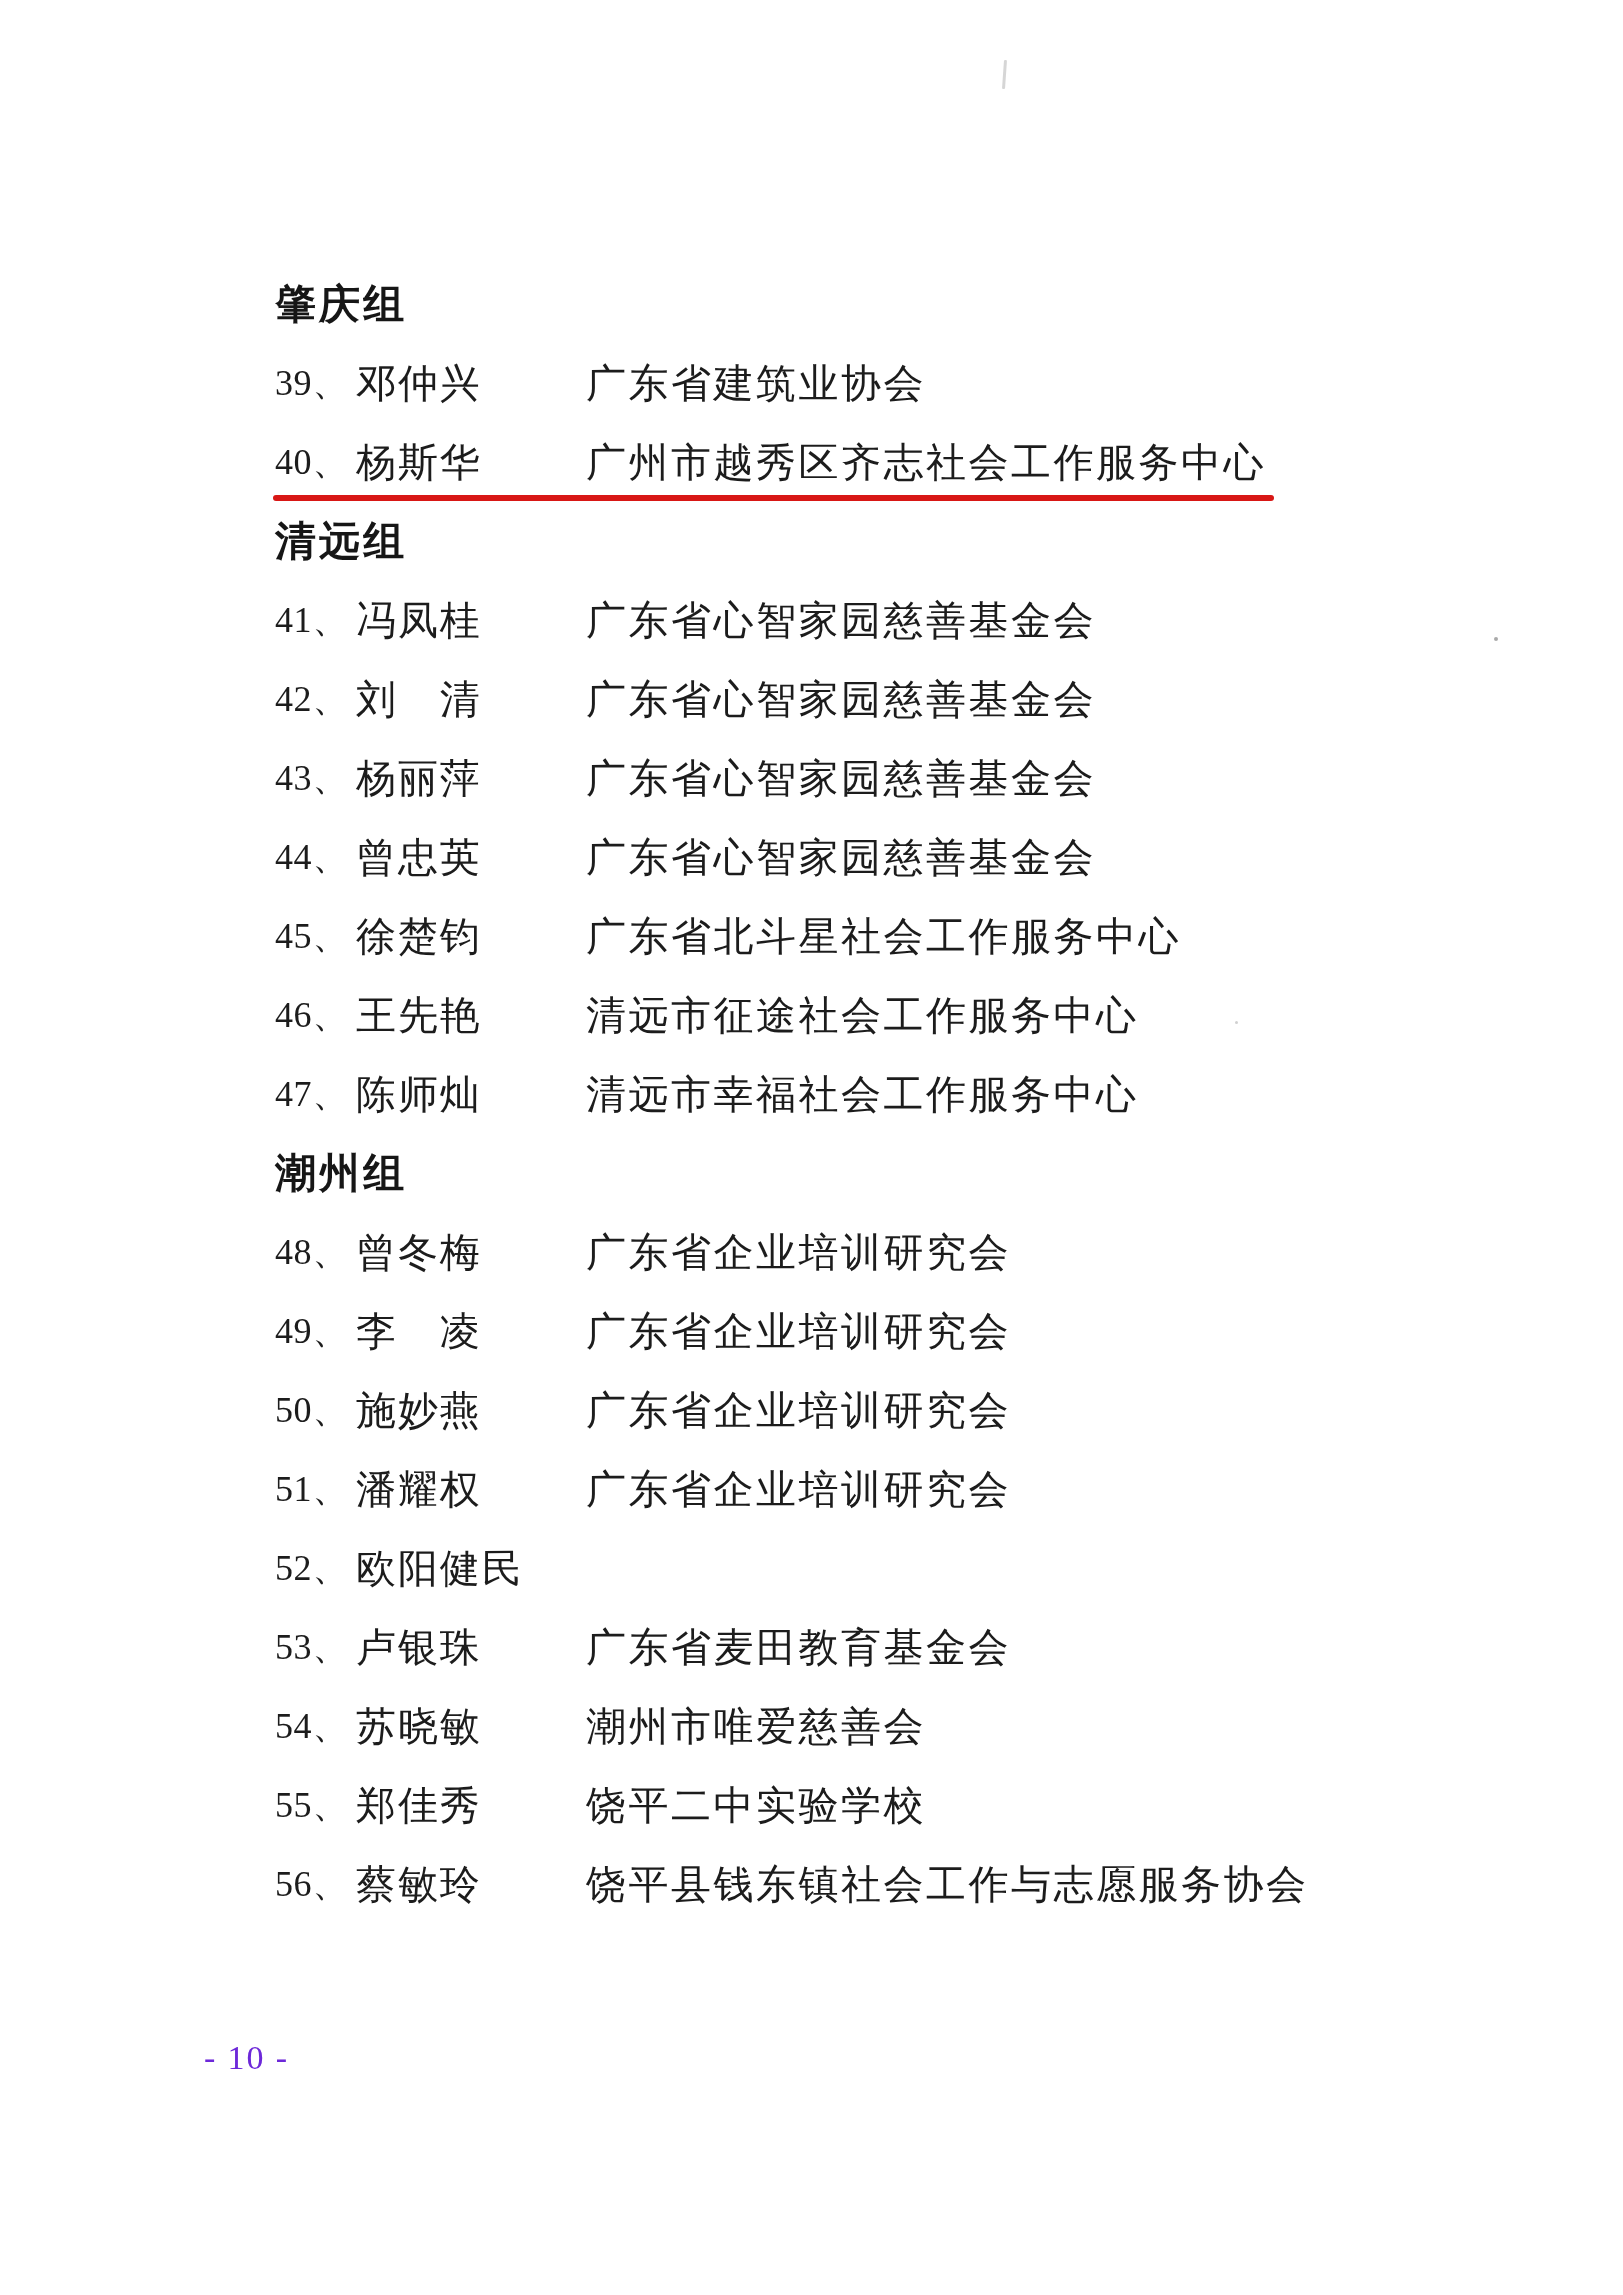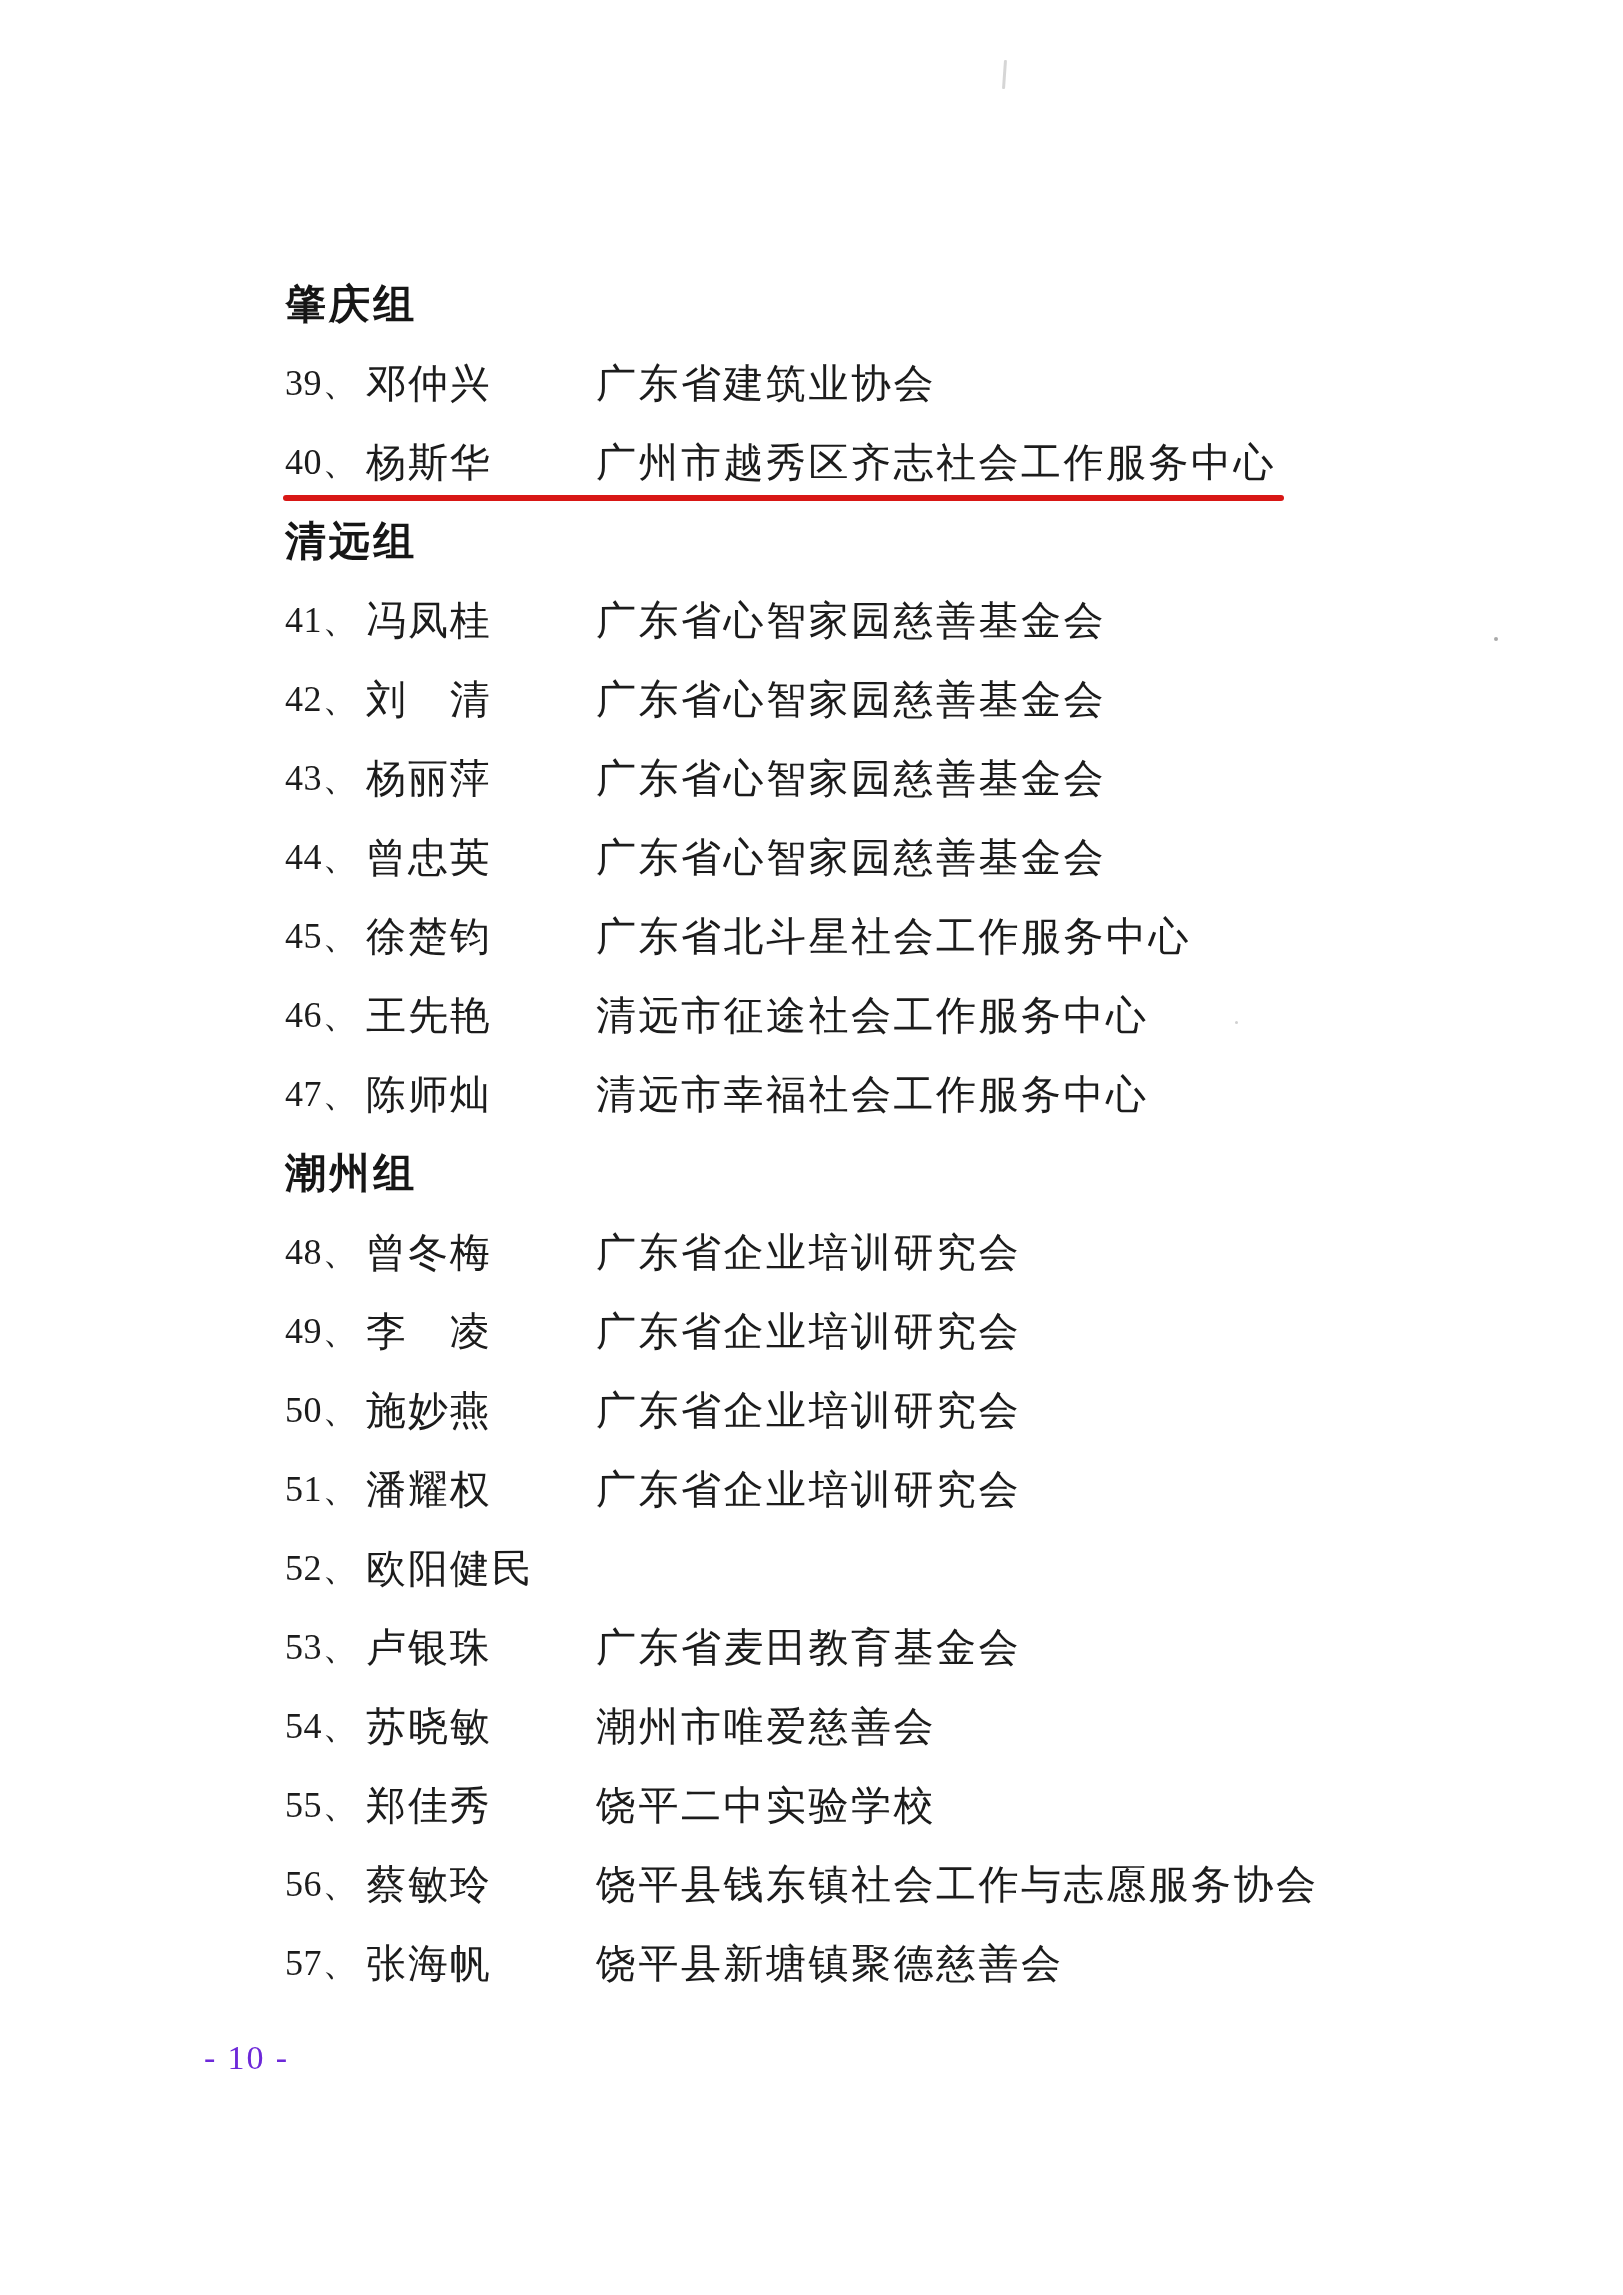--- a/index.html
+++ b/index.html
@@ -11,21 +11,21 @@
     position: relative;
     width: 1623px;
     height: 2295px;
     background: #ffffff;
     overflow: hidden;
     font-family: "Liberation Serif", "DejaVu Serif", serif;
     color: #1c1c1c;
   }
   .group-list {
     position: absolute;
-    left: 285px;
+    left: 275px;
     top: 265px;
     width: 1124px;
   }
   .line {
     position: relative;
     height: 79px;
     display: flex;
     align-items: center;
   }
   .heading-text {
@@ -230,22 +230,17 @@
     <span class="name">郑佳秀</span>
     <span class="org">饶平二中实验学校</span>
   </div>
 
   <div class="line row">
     <span class="num">56、</span>
     <span class="name">蔡敏玲</span>
     <span class="org">饶平县钱东镇社会工作与志愿服务协会</span>
   </div>
 
-  <div class="line row">
-    <span class="num">57、</span>
-    <span class="name">张海帆</span>
-    <span class="org">饶平县新塘镇聚德慈善会</span>
-  </div>
 </div>
 
   <div class="page-number">- 10 -</div>
 </div>
 
 
 </body></html>

